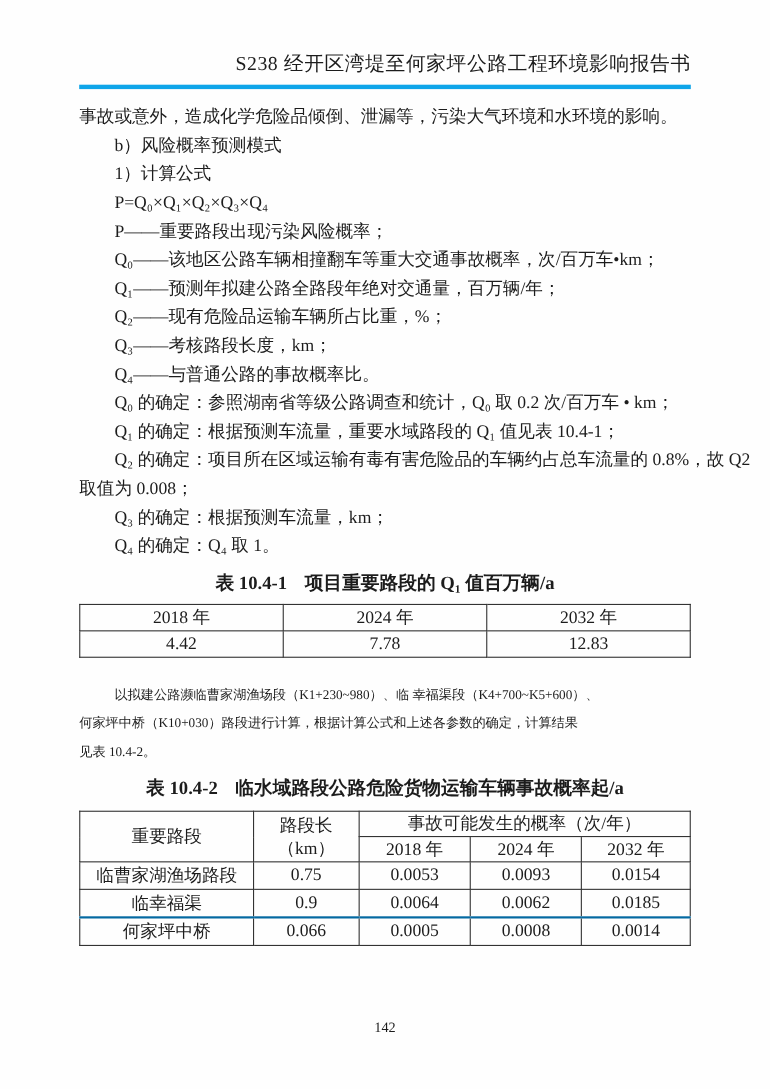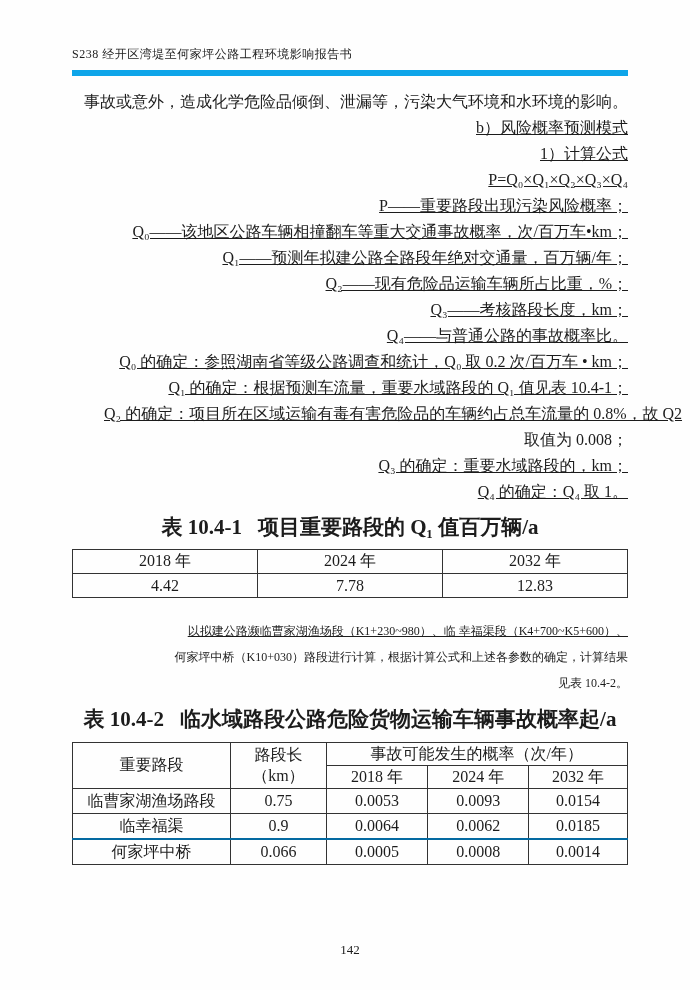--- a/index.html
+++ b/index.html
@@ -4,43 +4,43 @@
 <style>
   html,body{margin:0;padding:0;background:#e8e8e8;}
   .page{
     width:700px;height:990px;position:relative;margin:0 auto;
     background:#fefefe;color:#1c1c1c;box-sizing:border-box;
     padding:0 72px;overflow:hidden;
     font-family:"Liberation Serif","DejaVu Serif","DejaVu Sans",serif;
   }
   .header{
     padding-top:46px;padding-bottom:7px;
-    text-align:left;font-size:12px;letter-spacing:.5px;
-    border-bottom:6px solid #0ea5e9;
+    text-align:right;font-size:18px;letter-spacing:.5px;
+    border-bottom:4px solid #0ea5e9;
   }
   .body-text{margin-top:13px;font-size:16px;line-height:26px;}
-  .line{white-space:nowrap;text-align:right;}
-  .indent{padding-left:32px;text-decoration:underline;}
+  .line{white-space:nowrap;}
+  .indent{padding-left:32px;}
   .caption{
-    text-align:center;font-weight:bold;font-size:21px;
+    text-align:center;font-weight:bold;font-size:17px;
     margin-top:9px;margin-bottom:9px;white-space:nowrap;
   }
   .caption .cap-label{margin-right:16px;}
   .caption.first{margin-top:8px;margin-bottom:8px;}
   table{width:100%;border-collapse:collapse;table-layout:fixed;font-size:16px;}
   td{border:1px solid #333;text-align:center;vertical-align:middle;padding:0;font-weight:normal;}
   .t1 td{height:23px;}
   .t2 .hrow td{height:22px;}
   .t2 .drow td{height:24px;border-radius:12px;}
   .t2 .thick td{border-top:2px solid #0369a1;}
   .col-seg{width:28.5%;} .col-len{width:17.2%;}
   .col-y1{width:18.3%;} .col-y2{width:18.2%;} .col-y3{width:17.8%;}
   .para2{margin-top:20px;font-size:12px;line-height:26px;}
   .footer{
-    position:absolute;left:0;right:0;bottom:32px;
+    position:absolute;left:0;right:0;bottom:48px;
     text-align:center;font-size:13px;font-family:Liberation Serif, serif;
   }
 </style>
 </head>
 <body>
 
 <div class="page">
 
   <div class="header">
     <span>S238 经开区湾堤至何家坪公路工程环境影响报告书</span>
@@ -54,21 +54,21 @@
     <div class="line indent">P——重要路段出现污染风险概率；</div>
     <div class="line indent">Q₀——该地区公路车辆相撞翻车等重大交通事故概率，次/百万车•km；</div>
     <div class="line indent">Q₁——预测年拟建公路全路段年绝对交通量，百万辆/年；</div>
     <div class="line indent">Q₂——现有危险品运输车辆所占比重，%；</div>
     <div class="line indent">Q₃——考核路段长度，km；</div>
     <div class="line indent">Q₄——与普通公路的事故概率比。</div>
     <div class="line indent">Q₀ 的确定：参照湖南省等级公路调查和统计，Q₀ 取 0.2 次/百万车 • km；</div>
     <div class="line indent">Q₁ 的确定：根据预测车流量，重要水域路段的 Q₁ 值见表 10.4-1；</div>
     <div class="line indent">Q₂ 的确定：项目所在区域运输有毒有害危险品的车辆约占总车流量的 0.8%，故 Q2</div>
     <div class="line">取值为 0.008；</div>
-    <div class="line indent">Q₃ 的确定：重要水域路段的，km；</div>
+    <div class="line indent">Q₃ 的确定：根据预测车流量，km；</div>
     <div class="line indent">Q₄ 的确定：Q₄ 取 1。</div>
   </div>
 
   <div class="caption first">
     <span class="cap-label">表 10.4-1</span><span>项目重要路段的 Q₁ 值百万辆/a</span>
   </div>
 
   <table class="t1">
     <tbody>
       <tr>

